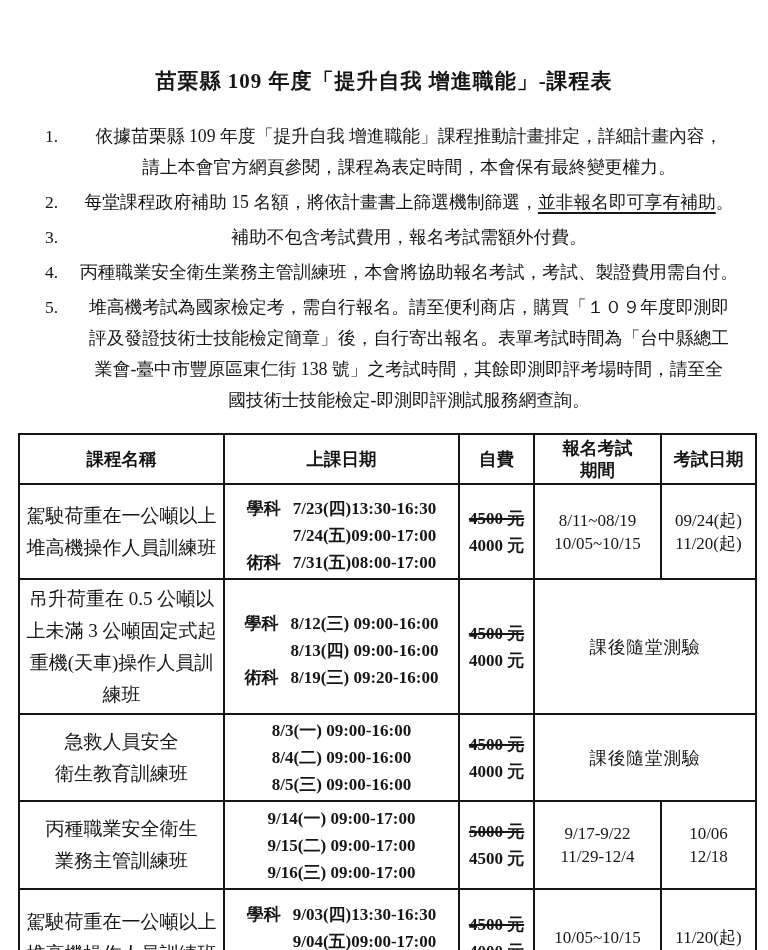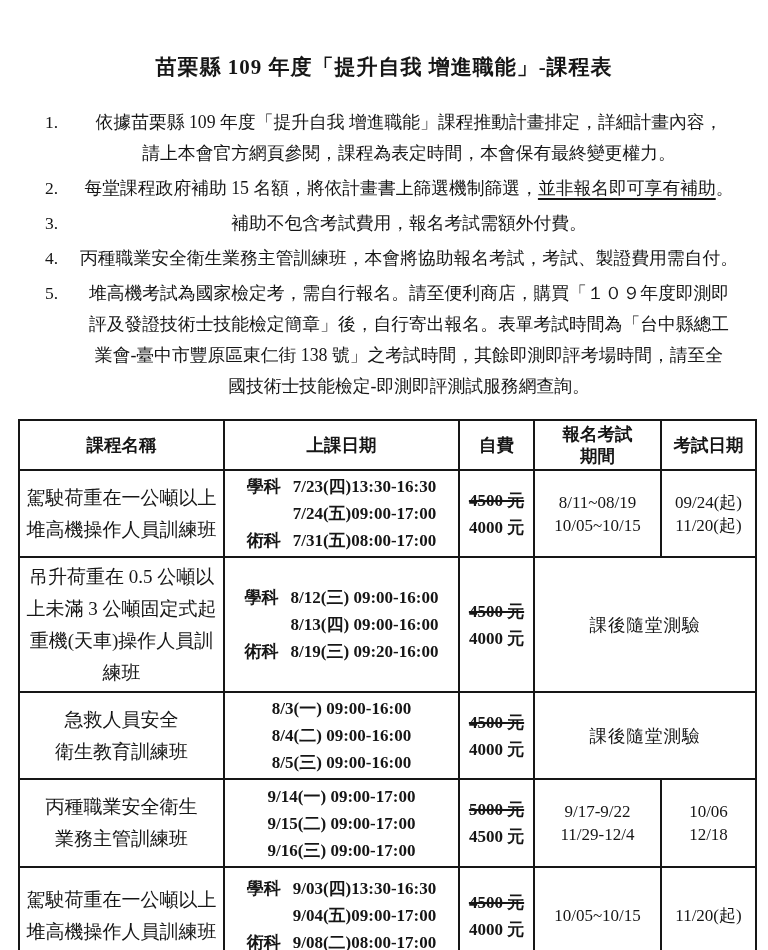--- a/index.html
+++ b/index.html
@@ -14,21 +14,21 @@
     position: relative;
     width: 768px;
     height: 950px;
     background: #ffffff;
     color: #161616;
     font-family: "Liberation Serif", "DejaVu Serif", serif;
     box-sizing: border-box;
     padding-top: 52px;
   }
   .title {
-    margin: 0;
+    margin: 14px;
     text-align: center;
     font-size: 21px;
     font-weight: bold;
     letter-spacing: 1px;
     line-height: 30px;
   }
   .notes {
     margin: 25px 26px 0 45px;
   }
   .note {
@@ -80,20 +80,21 @@
     line-height: 22px;
   }
   td.course {
     white-space: pre-line;
     line-height: 32px;
     font-size: 19px;
   }
   .sched {
     display: inline-block;
     text-align: left;
+    margin-top: 8px;
   }
   .sline {
     display: flex;
     line-height: 27px;
     white-space: nowrap;
   }
   .slabel {
     flex: none;
     width: 46px;
     font-weight: bold;

